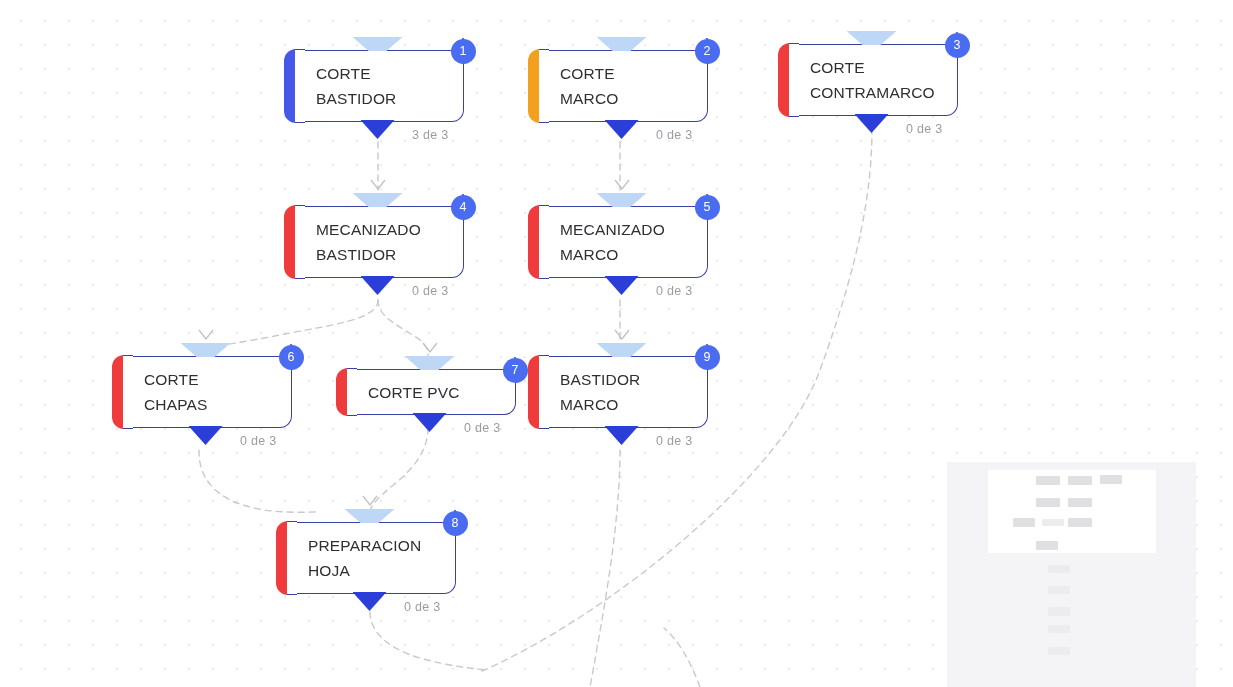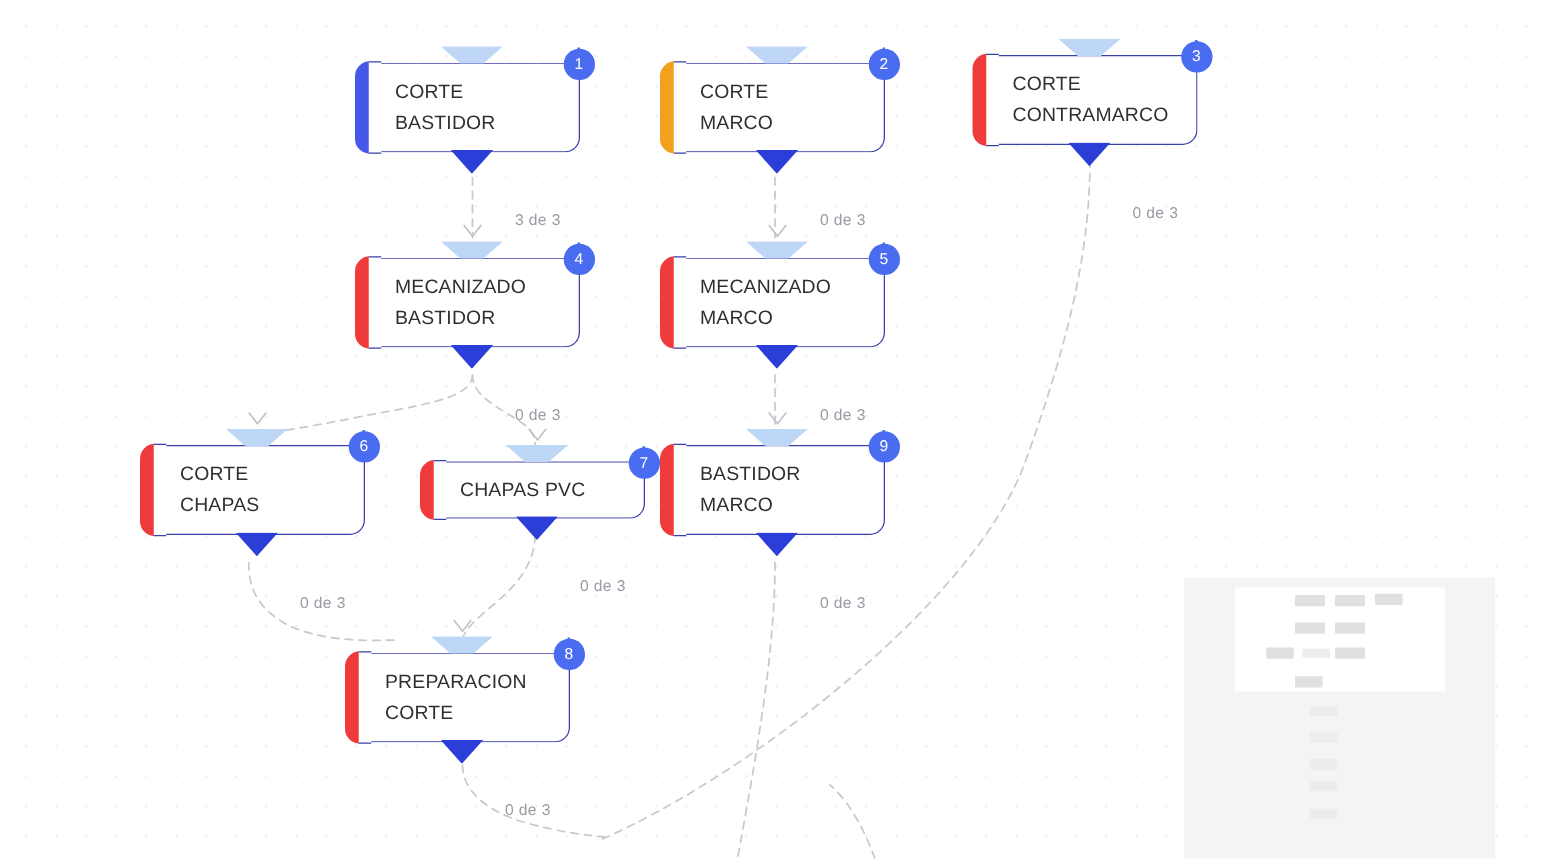--- a/index.html
+++ b/index.html
@@ -140,21 +140,20 @@
   }
 
   
   .counter {
     position: absolute;
     font-size: 12.5px;
     color: #9b9ba6;
     letter-spacing: 0.3px;
     white-space: nowrap;
     z-index: 2;
-    margin-top: 41px;
   }
 
   
   #minimap {
     position: absolute;
     background: #f4f4f6;
     z-index: 20;
   }
   .mm-viewport {
     position: absolute;
@@ -273,37 +272,37 @@
           <div class="out-port"></div>
           <div class="badge-stub"></div>
           <div class="badge">6</div>
         </div>
         <div class="counter" style="left: 120px; top: 78px;">0 de 3</div>
       </div>
       <div class="node" style="left: 344px; top: 369px; width: 172px; height: 46px;">
         <div class="node-box" style="width: 172px; height: 46px;">
           <div class="node-accent" style="background: rgb(239, 59, 59);"></div>
           <div class="node-accent-cover"></div>
-          <div class="node-label">CHAPAS PVC</div>
+          <div class="node-label">CORTE PVC</div>
           <div class="in-port"></div>
           <svg class="in-chevron" viewBox="0 0 16 12">
             <path d="M1,1 L8,10 L15,1" fill="none" stroke="#c0c0c9" stroke-width="1.3"></path>
           </svg>
           <div class="out-port"></div>
           <div class="badge-stub"></div>
           <div class="badge">7</div>
         </div>
         <div class="counter" style="left: 120px; top: 52px;">0 de 3</div>
       </div>
       <div class="node" style="left: 284px; top: 522px; width: 172px; height: 72px;">
         <div class="node-box" style="width: 172px; height: 72px;">
           <div class="node-accent" style="background: rgb(239, 59, 59);"></div>
           <div class="node-accent-cover"></div>
           <div class="node-label">PREPARACION
-CORTE</div>
+HOJA</div>
           <div class="in-port"></div>
           <svg class="in-chevron" viewBox="0 0 16 12">
             <path d="M1,1 L8,10 L15,1" fill="none" stroke="#c0c0c9" stroke-width="1.3"></path>
           </svg>
           <div class="out-port"></div>
           <div class="badge-stub"></div>
           <div class="badge">8</div>
         </div>
         <div class="counter" style="left: 120px; top: 78px;">0 de 3</div>
       </div>

